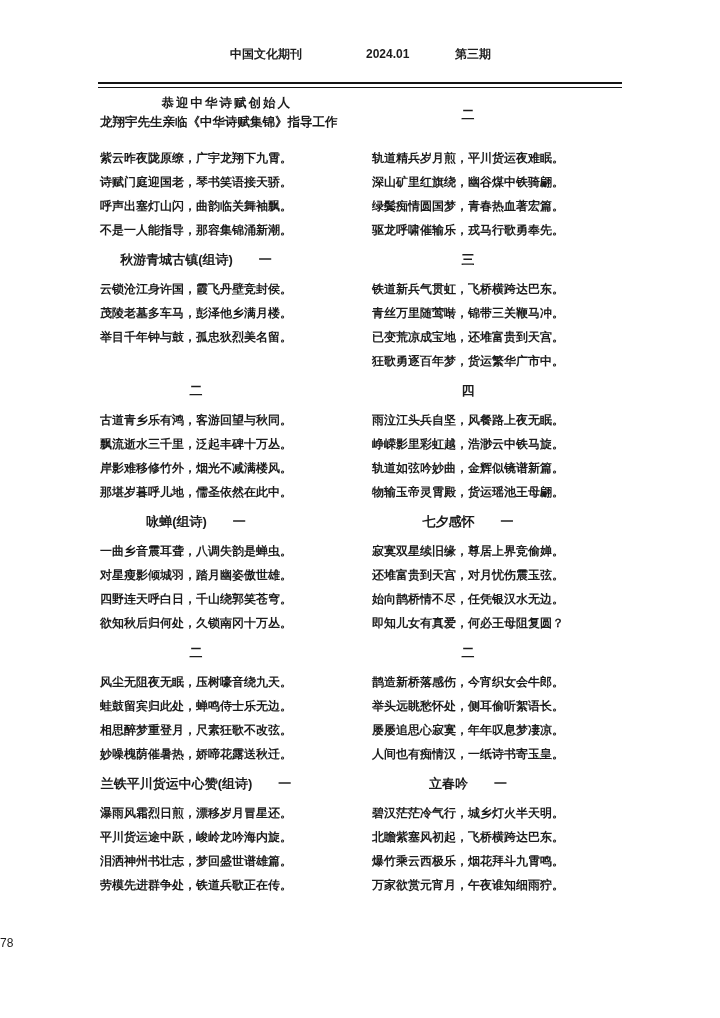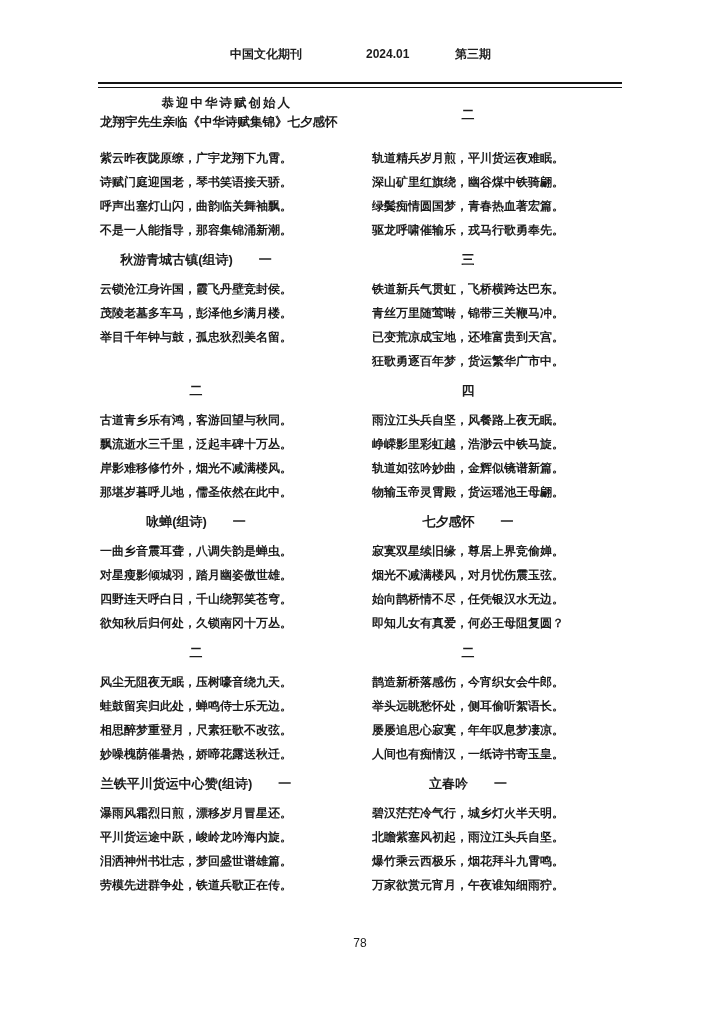--- a/index.html
+++ b/index.html
@@ -39,42 +39,42 @@
     font-family:"Liberation Sans","DejaVu Sans",sans-serif;
     font-weight:bold;font-size:13px;line-height:18px;
     text-align:center;white-space:nowrap;
   }
   .stanza p{
     margin:0;font-size:12px;line-height:24px;white-space:nowrap;font-weight:bold;
   }
   .mt{margin-top:14px;}
   .align-end{align-self:end;}
   .footer{
-    position:absolute;top:936px;left:0;width:720px;text-align:center;
+    position:absolute;top:936px;left:0;width:720px;text-align:left;
     font-family:"Liberation Sans","DejaVu Sans",sans-serif;font-size:12px;
   }
 </style>
 </head>
 <body>
 
 <div class="page">
 
   <div class="header">
     <span class="journal">中国文化期刊</span>
     <span class="date">2024.01</span>
     <span class="issue">第三期</span>
   </div>
 
   <div class="rule"></div>
 
   <div class="content">
 
     <div class="cell title-block">
       <p class="title-line1">恭迎中华诗赋创始人</p>
-      <p class="title-line2">龙翔宇先生亲临《中华诗赋集锦》七夕感怀</p>
+      <p class="title-line2">龙翔宇先生亲临《中华诗赋集锦》指导工作</p>
     </div>
     <div class="cell heading align-end">二</div>
 
     <div class="cell stanza mt">
       <p>紫云昨夜陇原缭，广宇龙翔下九霄。</p>
       <p>诗赋门庭迎国老，琴书笑语接天骄。</p>
       <p>呼声出塞灯山闪，曲韵临关舞袖飘。</p>
       <p>不是一人能指导，那容集锦涌新潮。</p>
     </div>
     <div class="cell stanza mt">
@@ -119,21 +119,21 @@
     <div class="cell heading">七夕感怀　　一</div>
 
     <div class="cell stanza">
       <p>一曲乡音震耳聋，八调失韵是蝉虫。</p>
       <p>对星瘦影倾城羽，踏月幽姿傲世雄。</p>
       <p>四野连天呼白日，千山绕郭笑苍穹。</p>
       <p>欲知秋后归何处，久锁南冈十万丛。</p>
     </div>
     <div class="cell stanza">
       <p>寂寞双星续旧缘，尊居上界竞偷婵。</p>
-      <p>烟光不减满楼风，对月忧伤震玉弦。</p>
+      <p>还堆富贵到天宫，对月忧伤震玉弦。</p>
       <p>始向鹊桥情不尽，任凭银汉水无边。</p>
       <p>即知儿女有真爱，何必王母阻复圆？</p>
     </div>
 
     <div class="cell heading">二</div>
     <div class="cell heading">二</div>
 
     <div class="cell stanza">
       <p>风尘无阻夜无眠，压树嚎音绕九天。</p>
       <p>蛙鼓留宾归此处，蝉鸣侍士乐无边。</p>
@@ -151,21 +151,21 @@
     <div class="cell heading">立春吟　　一</div>
 
     <div class="cell stanza">
       <p>瀑雨风霜烈日煎，漂移岁月冒星还。</p>
       <p>平川货运途中跃，峻岭龙吟海内旋。</p>
       <p>泪洒神州书壮志，梦回盛世谱雄篇。</p>
       <p>劳模先进群争处，铁道兵歌正在传。</p>
     </div>
     <div class="cell stanza">
       <p>碧汉茫茫冷气行，城乡灯火半天明。</p>
-      <p>北瞻紫塞风初起，雨泣江头兵自坚。</p>
+      <p>北瞻紫塞风初起，飞桥横跨达巴东。</p>
       <p>爆竹乘云西极乐，烟花拜斗九霄鸣。</p>
       <p>万家欲赏元宵月，午夜谁知细雨狞。</p>
     </div>
 
   </div>
 
   <div class="footer">
     <span>78</span>
   </div>
 

